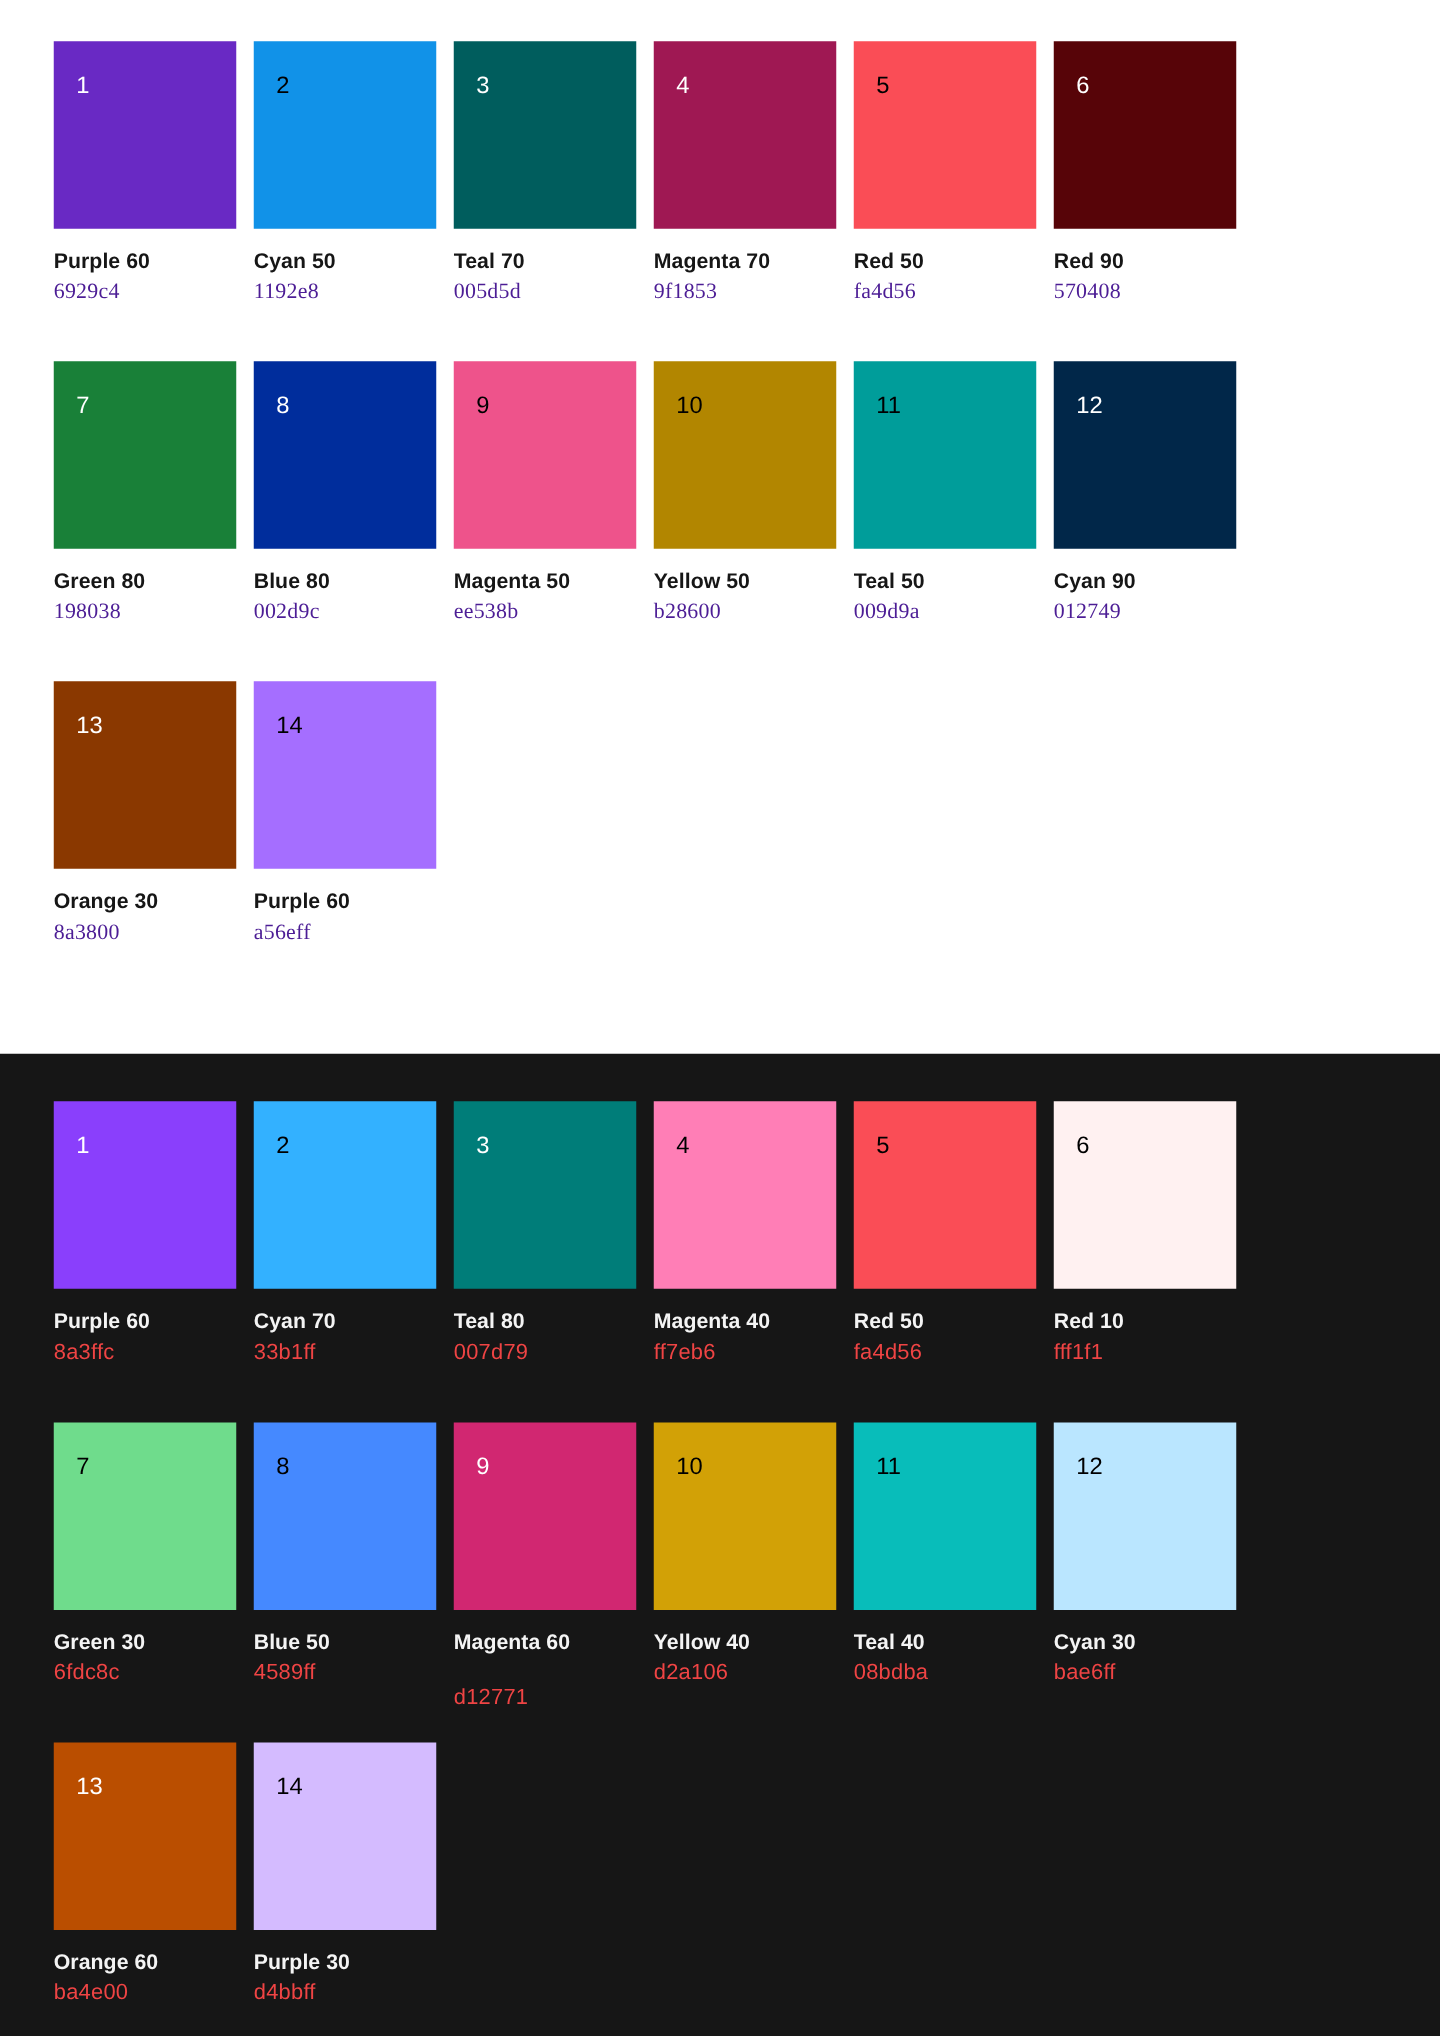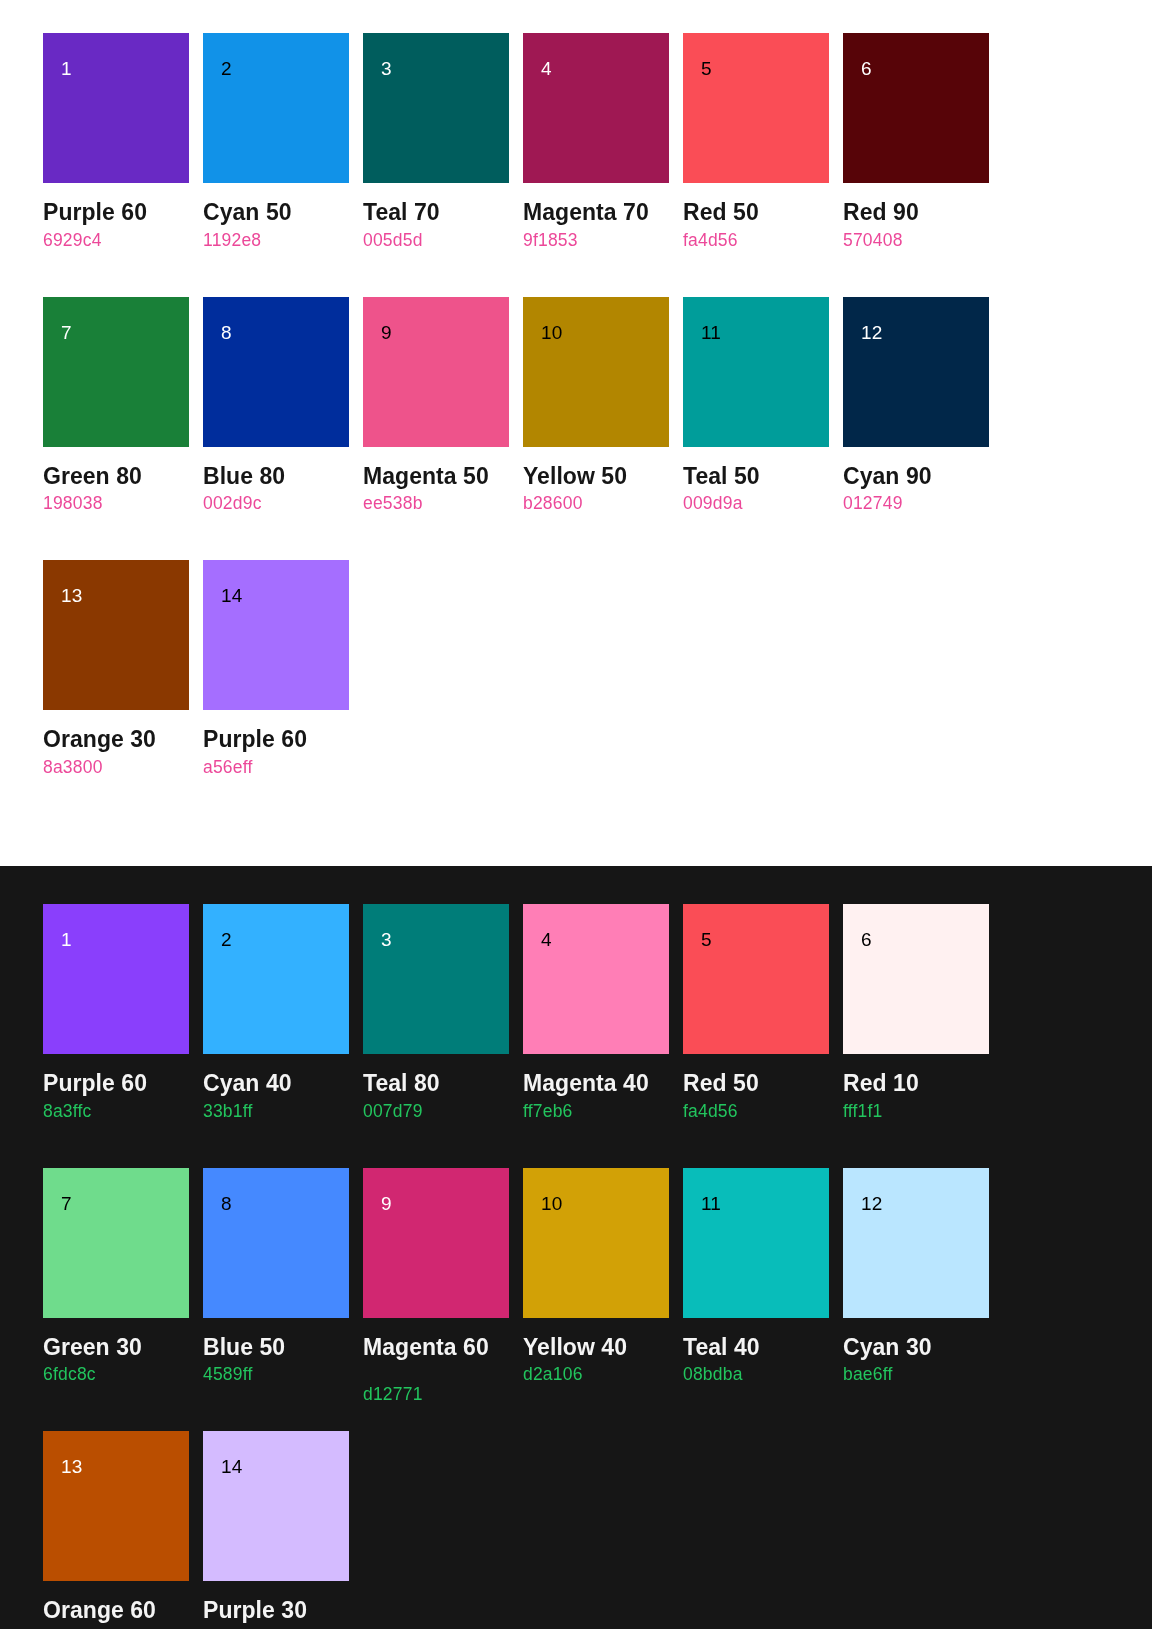--- a/index.html
+++ b/index.html
@@ -54,36 +54,36 @@
     top: 26px;
     font-size: 19px;
     font-weight: 400;
     line-height: 1;
     letter-spacing: 0.1px;
   }
   .num-light { color: #ffffff; }
   .num-dark  { color: #000000; }
   .chip-label {
     margin-top: 15px;
-    font-size: 23px;
+    font-size: 17px;
     font-weight: 700;
     line-height: 1.25;
     letter-spacing: 0.05px;
   }
   .chip-hex {
     margin-top: 3px;
     font-size: 17.5px;
     font-weight: 400;
     line-height: 1.25;
     letter-spacing: 0.2px;
   }
   .section-light .chip-label { color: #161616; }
-  .section-light .chip-hex   { color: #ec4899; }
+  .section-light .chip-hex   { color: #4c1d95; font-family: Liberation Serif, serif; }
   .section-dark  .chip-label { color: #f4f4f4; }
-  .section-dark  .chip-hex   { color: #22c55e; }
+  .section-dark  .chip-hex   { color: #ef4444; }
   .nudge { position: relative; top: 20px; }
 </style>
 </head>
 <body>
 
 <div class="page">
 
   <div class="section section-light">
     <div class="grid" id="grid-light">
         <div class="swatch-cell">
@@ -193,21 +193,21 @@
           <div class="chip" style="background: rgb(138, 63, 252);">
             <span class="chip-num num-light">1</span>
           </div>
           <div class="chip-label">Purple 60</div>
           <div class="chip-hex">8a3ffc</div>
         </div>
         <div class="swatch-cell">
           <div class="chip" style="background: rgb(51, 177, 255);">
             <span class="chip-num num-dark">2</span>
           </div>
-          <div class="chip-label">Cyan 40</div>
+          <div class="chip-label">Cyan 70</div>
           <div class="chip-hex">33b1ff</div>
         </div>
         <div class="swatch-cell">
           <div class="chip" style="background: rgb(0, 125, 121);">
             <span class="chip-num num-light">3</span>
           </div>
           <div class="chip-label">Teal 80</div>
           <div class="chip-hex">007d79</div>
         </div>
         <div class="swatch-cell">

